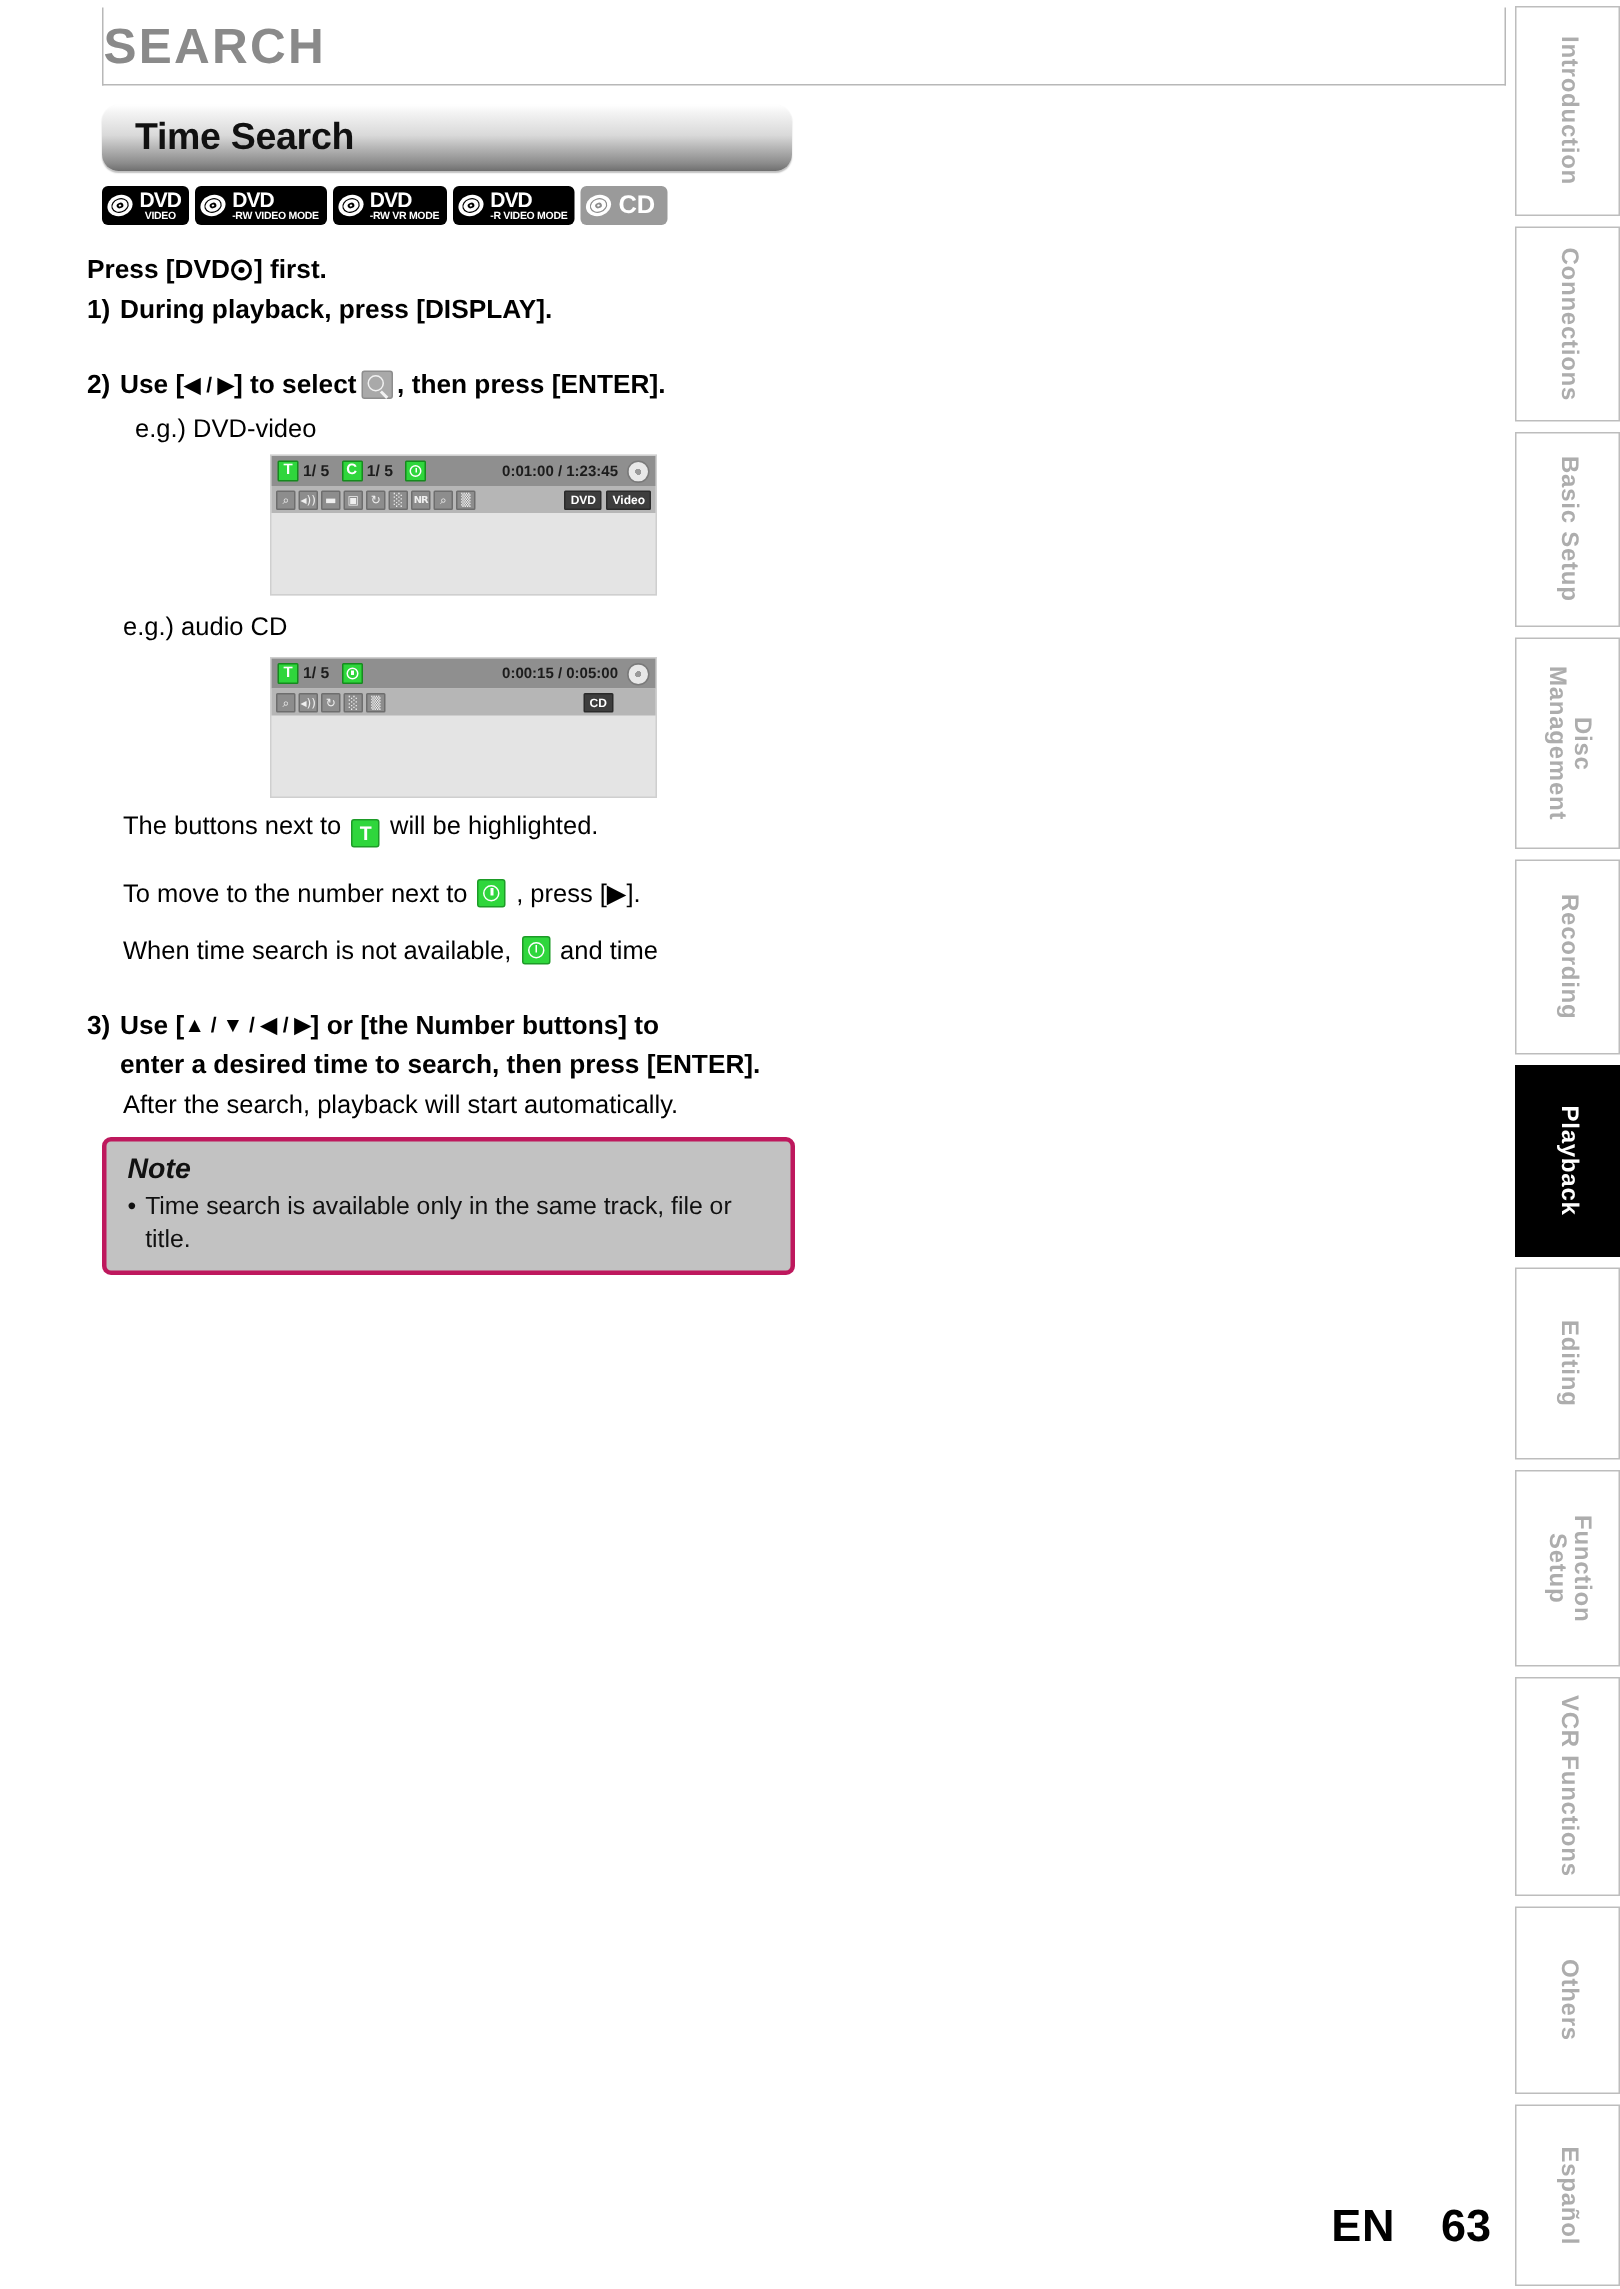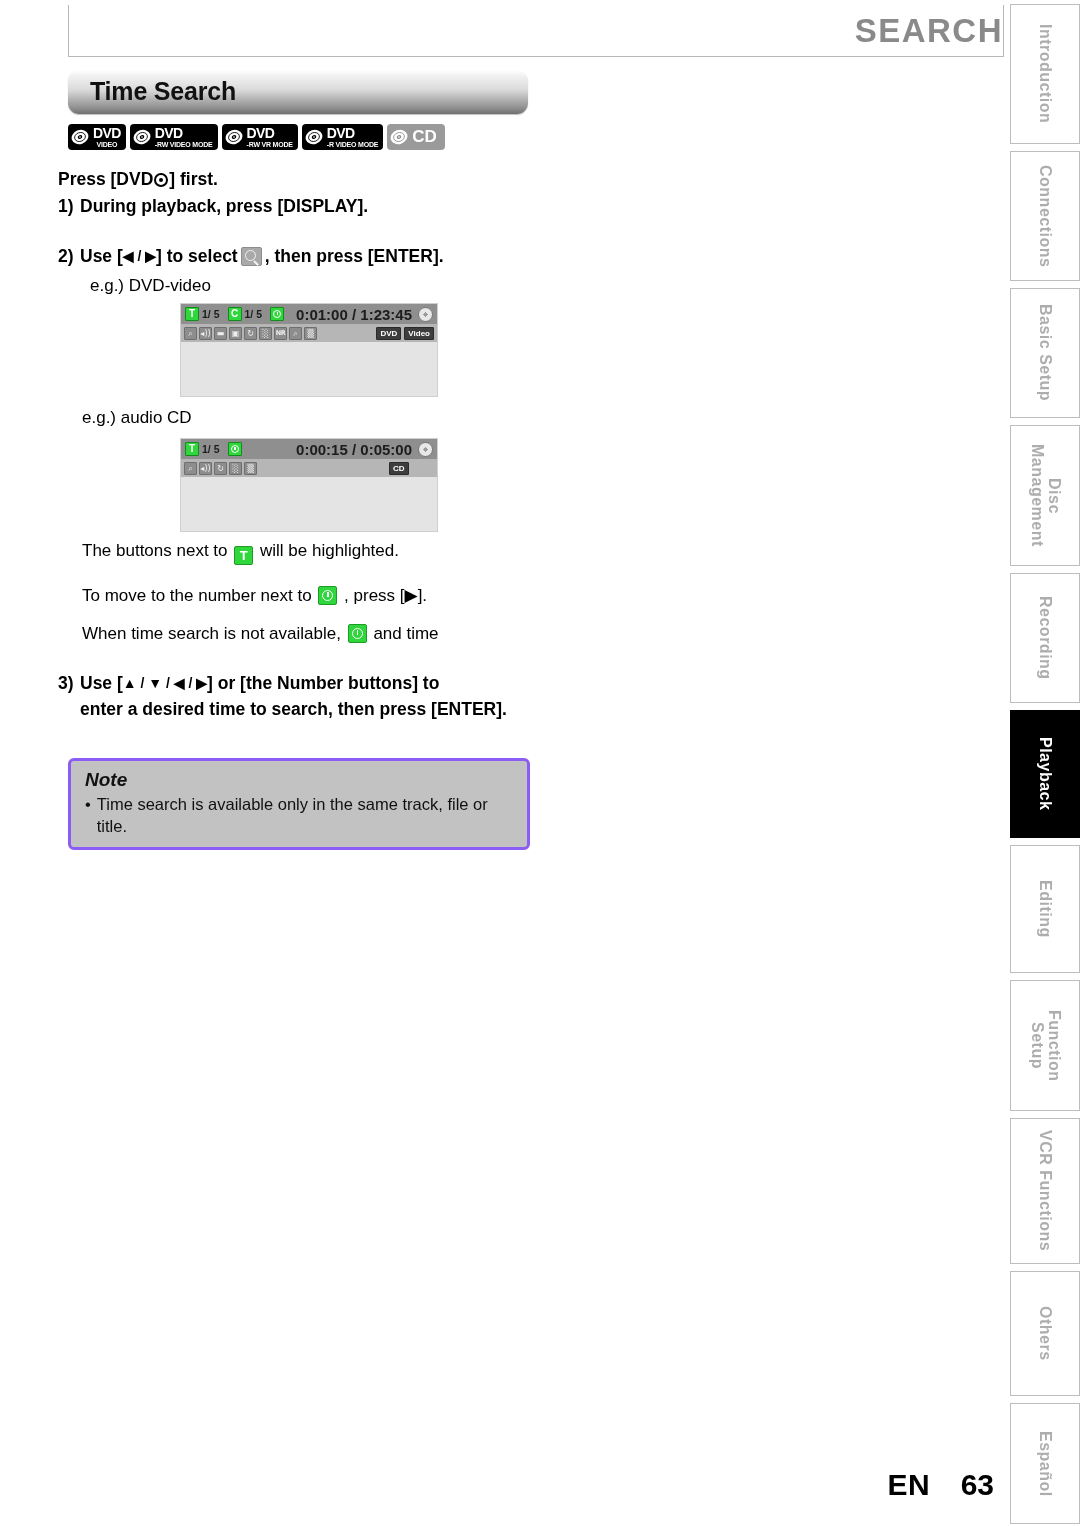--- a/index.html
+++ b/index.html
@@ -25,21 +25,21 @@
     height: 52px;
     border: 1px solid #b8b8b8;
     border-top: none;
     box-sizing: border-box;
   }
   #page-header .chapter-title {
     position: absolute;
     left: 0;
     right: 0;
     top: 7px;
-    text-align: right;
+    text-align: left;
     font-size: 33px;
     font-weight: bold;
     letter-spacing: 1.5px;
     color: #8a8a8a;
     font-family: "Liberation Sans", sans-serif;
   }
 
   
   #section-banner {
     position: absolute;
@@ -316,21 +316,21 @@
 
   .osd-count {
     font-size: 10.5px;
     font-weight: bold;
     color: #1c1c1c;
     margin-right: 8px;
     white-space: nowrap;
     font-family: "Liberation Sans", sans-serif;
   }
   .osd-time {
-    font-size: 15px;
+    font-size: 10px;
     font-weight: bold;
     color: #1c1c1c;
     white-space: nowrap;
     margin-left: auto;
     margin-right: 6px;
     font-family: "Liberation Sans", sans-serif;
   }
   .osd-disc-dot {
     width: 15px;
     height: 15px;
@@ -382,21 +382,21 @@
   .tag-spacer { margin-left: auto; }
 
   
   #note-box {
     position: absolute;
     left: 68px;
     top: 758px;
     width: 462px;
     height: 92px;
     background: #c2c2c2;
-    border: 3px solid #8b5cf6;
+    border: 3px solid #be185d;
     border-radius: 6px;
     box-sizing: border-box;
     padding: 8px 14px 0 14px;
   }
   #note-box .note-title {
     font-size: 19px;
     font-weight: bold;
     font-style: italic;
     color: #111;
     margin-bottom: 2px;
@@ -594,20 +594,21 @@
 
   <div style="height:22px;"></div>
 
   <div class="step">
     <span class="step-num">3)</span>
     <span class="step-body"><span>Use [</span><span class="tri">▲ / ▼ / ◀ / ▶</span><span>] or [the Number buttons] to</span>
       <div>enter a desired time to search, then press [ENTER].</div>
     </span>
   </div>
 
+  <div class="line-normal indent" style="margin-top:2px;">After the search, playback will start automatically.</div>
 
 </div>
 
 <div class="osd-panel" id="osd-dvd">
   <div class="osd-statusbar">
     <span class="osd-chip">
         <span class="osd-chip-letter">T</span>
       </span>
     <span class="osd-count">1/  5</span>
     <span class="osd-chip">

